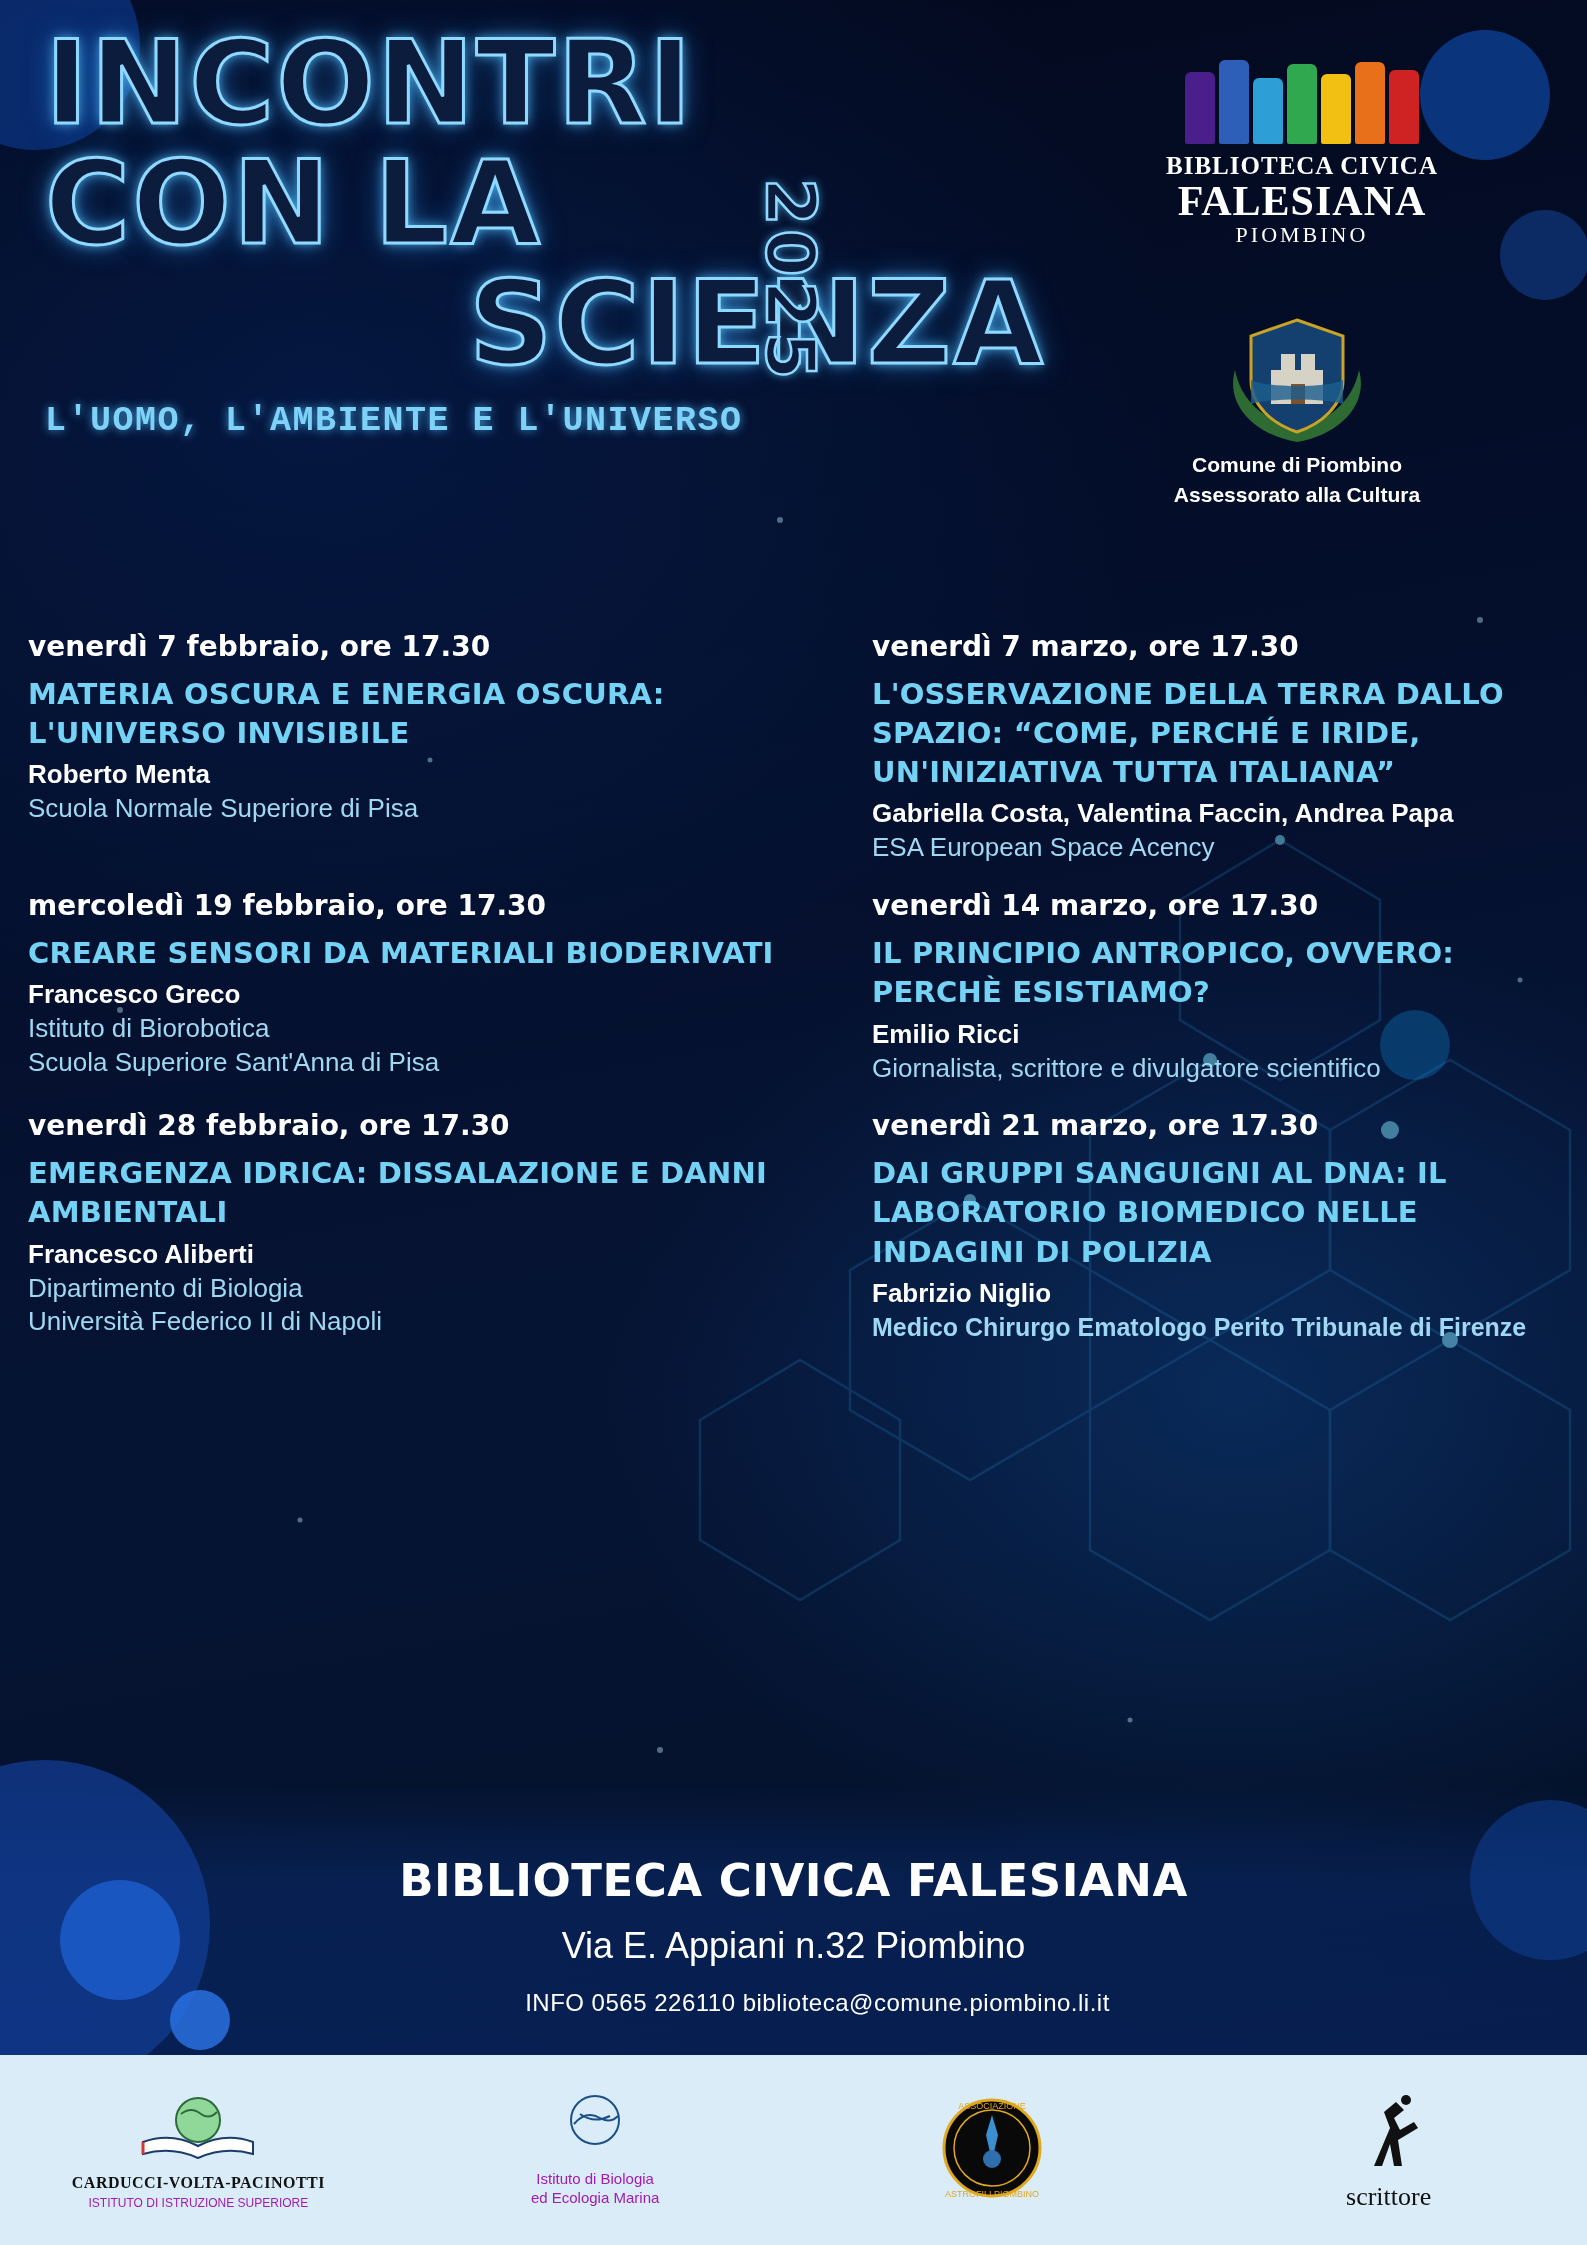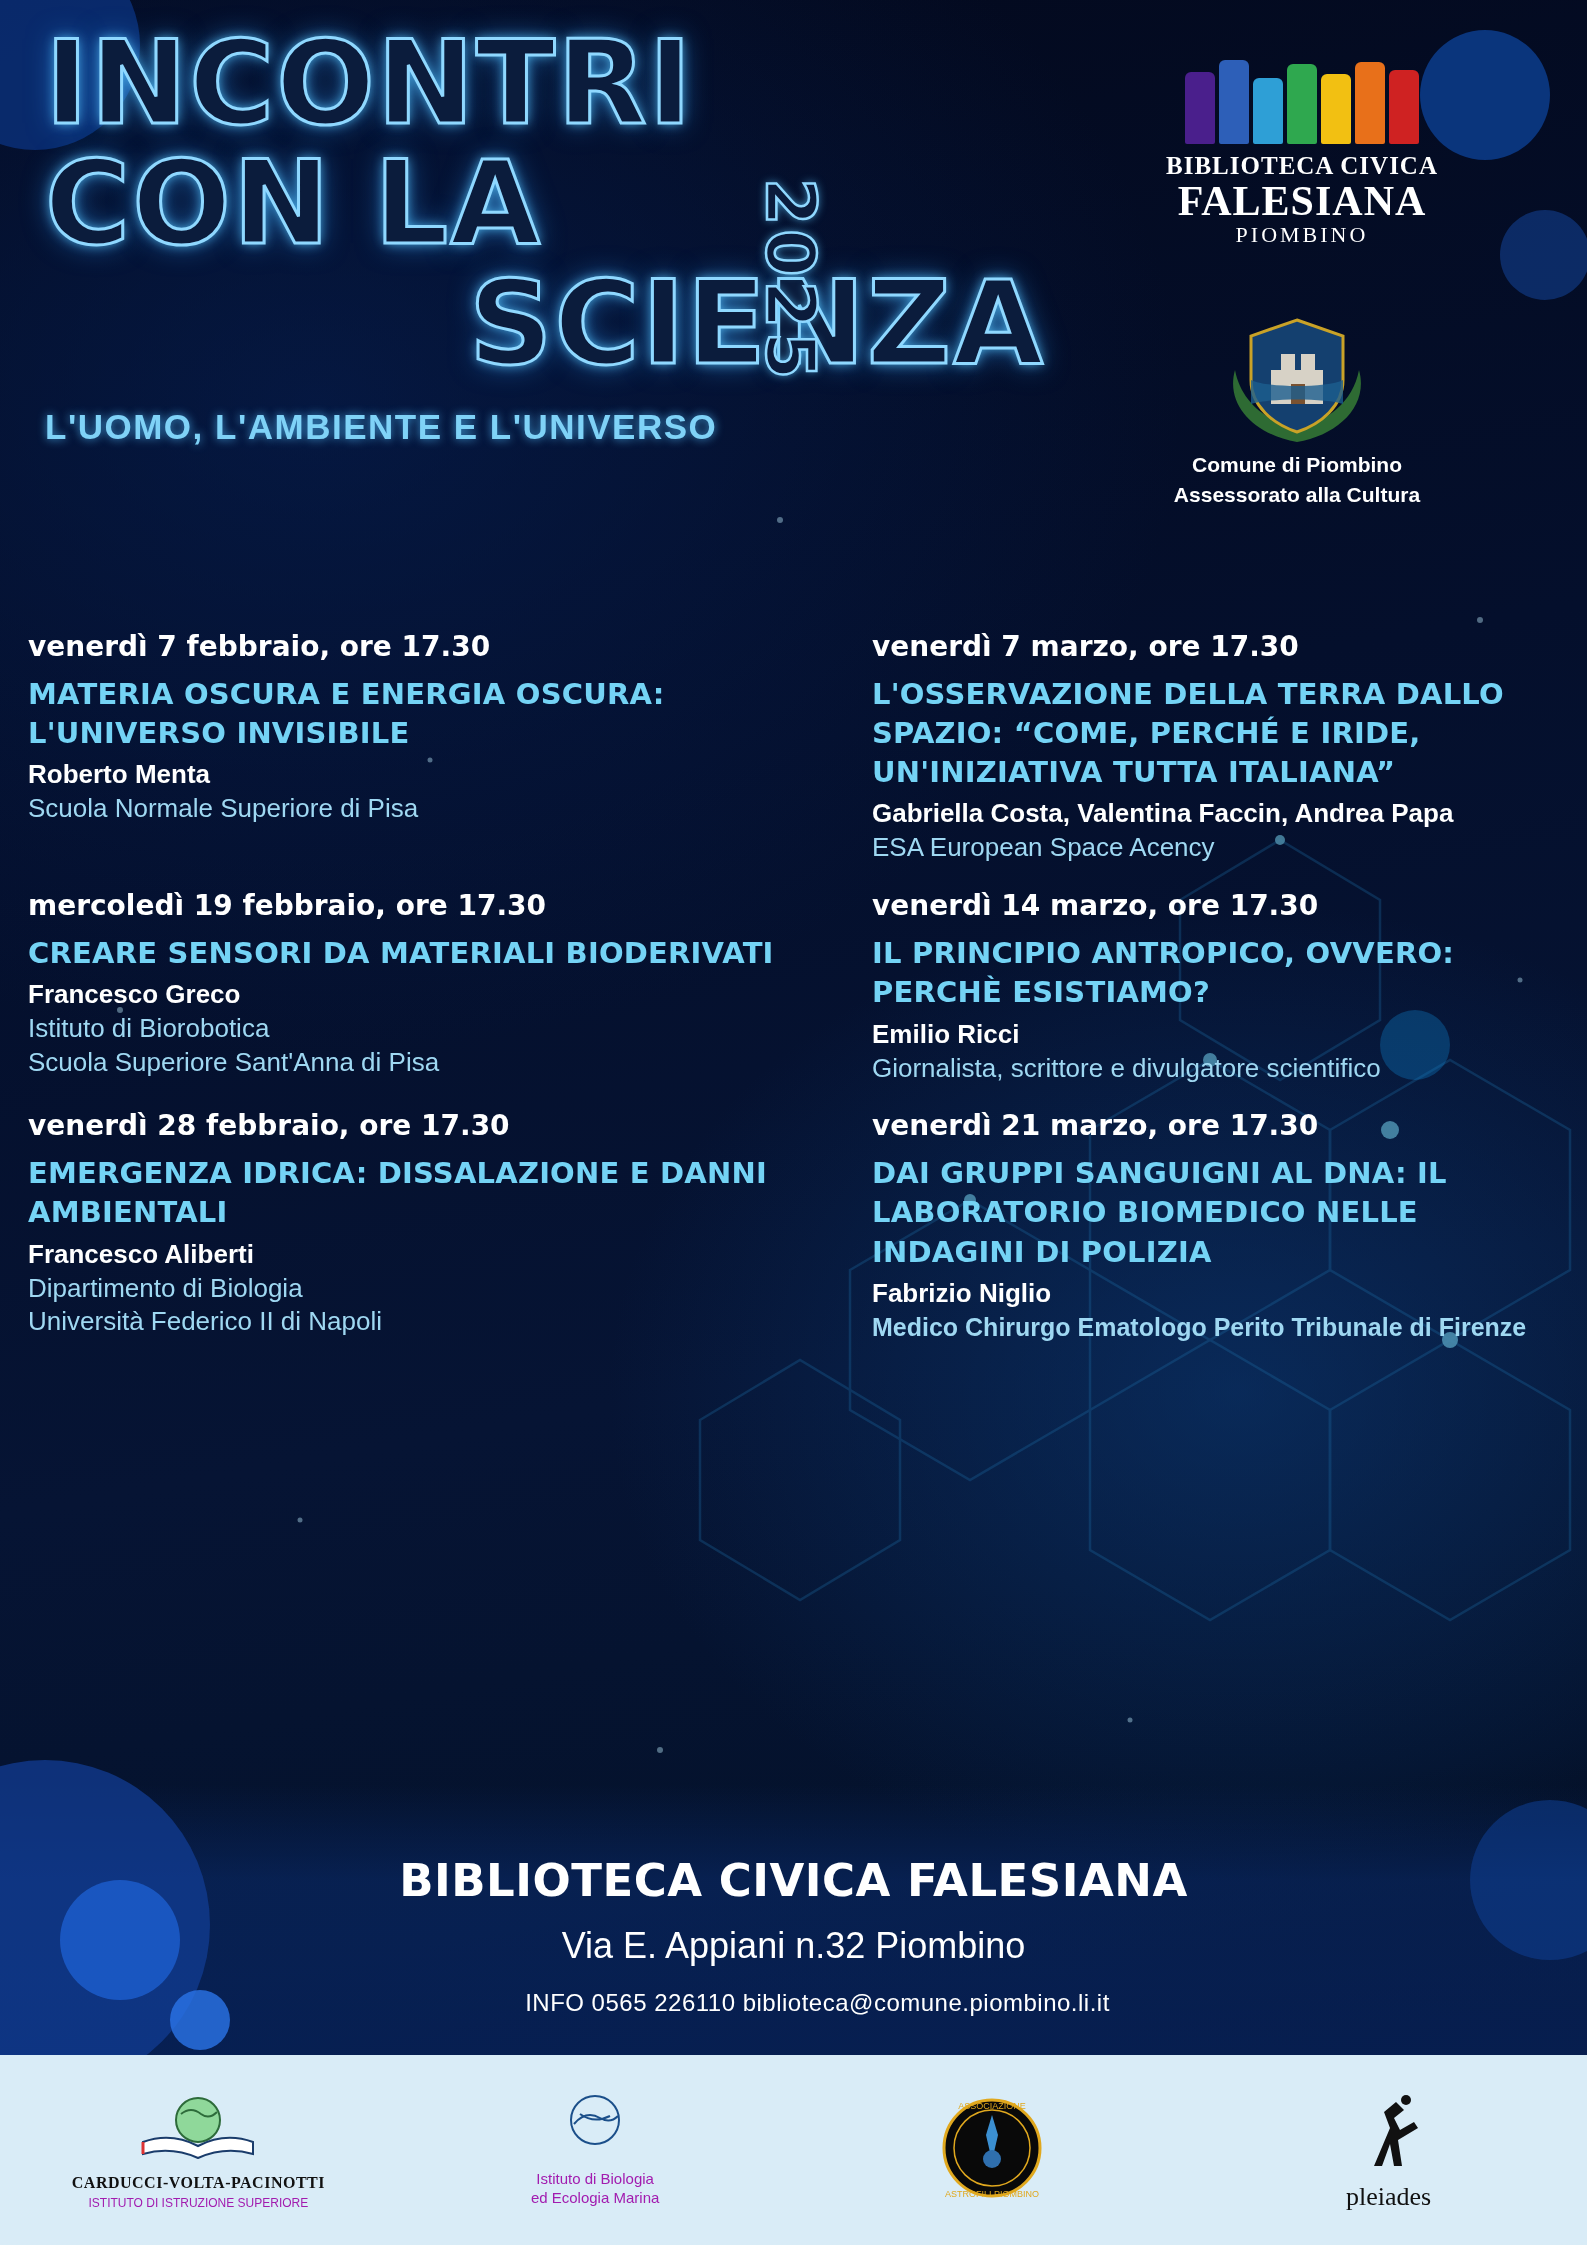--- a/index.html
+++ b/index.html
@@ -49,27 +49,27 @@
     font-size: 68px; font-weight: 700;
     color: #0b1c3c;
     -webkit-text-stroke: 2.5px #8fd8ff;
     text-shadow: 0 0 10px rgba(90,200,255,.8);
     transform: rotate(90deg);
     transform-origin: left top;
     letter-spacing: 4px;
     font-family: "DejaVu Sans", sans-serif;
   }
   .subtitle {
-    margin-top: 28px;
+    margin-top: 22px;
     font-size: 35px;
     letter-spacing: 1.5px;
     font-weight: 600;
     color: #7fd2f7;
     text-shadow: 0 0 10px rgba(80,190,255,.8);
-    font-family: Liberation Sans, sans-serif;
+    font-family: Liberation Mono, monospace;
   }
 
   
   .lib-logo { position: absolute; right: 135px; top: 60px; width: 300px; text-align: center; }
   .book-row { display: flex; justify-content: center; align-items: flex-end; gap: 4px; height: 84px; }
   .book { width: 30px; border-radius: 6px 6px 2px 2px; }
   .lib-name1 { color:#fff; font-size: 25px; font-weight: 700; letter-spacing: 1px; margin-top: 8px; font-family: "Liberation Serif", serif;}
   .lib-name2 { color:#fff; font-size: 42px; font-weight: 700; letter-spacing: 1px; line-height: 1; font-family: "Liberation Serif", serif;}
   .lib-name3 { color:#fff; font-size: 22px; letter-spacing: 3px; font-family: "Liberation Serif", serif;}
 
@@ -281,17 +281,17 @@
         <text x="55" y="16" font-size="9" fill="#e0a81e" text-anchor="middle" font-family="Liberation Sans, sans-serif">ASSOCIAZIONE</text>
         <text x="55" y="104" font-size="9" fill="#e0a81e" text-anchor="middle" font-family="Liberation Sans, sans-serif">ASTROFILI PIOMBINO</text>
       </svg>
     </div>
 
     <div class="sp">
       <svg class="mark" width="90" height="90" viewBox="0 0 90 90">
         <path d="M30,78 L46,40 L40,24 L52,14 L60,22 L50,30 L56,42 L70,34 L74,40 L54,52 L58,78 L50,78 L46,56 L38,78 Z" fill="#111"></path>
         <circle cx="62" cy="12" r="5" fill="#111"></circle>
       </svg>
-      <div class="sp-name">pleiades</div>
+      <div class="sp-name">scrittore</div>
     </div>
   </div>
 
 </div>
 
 </body></html>

